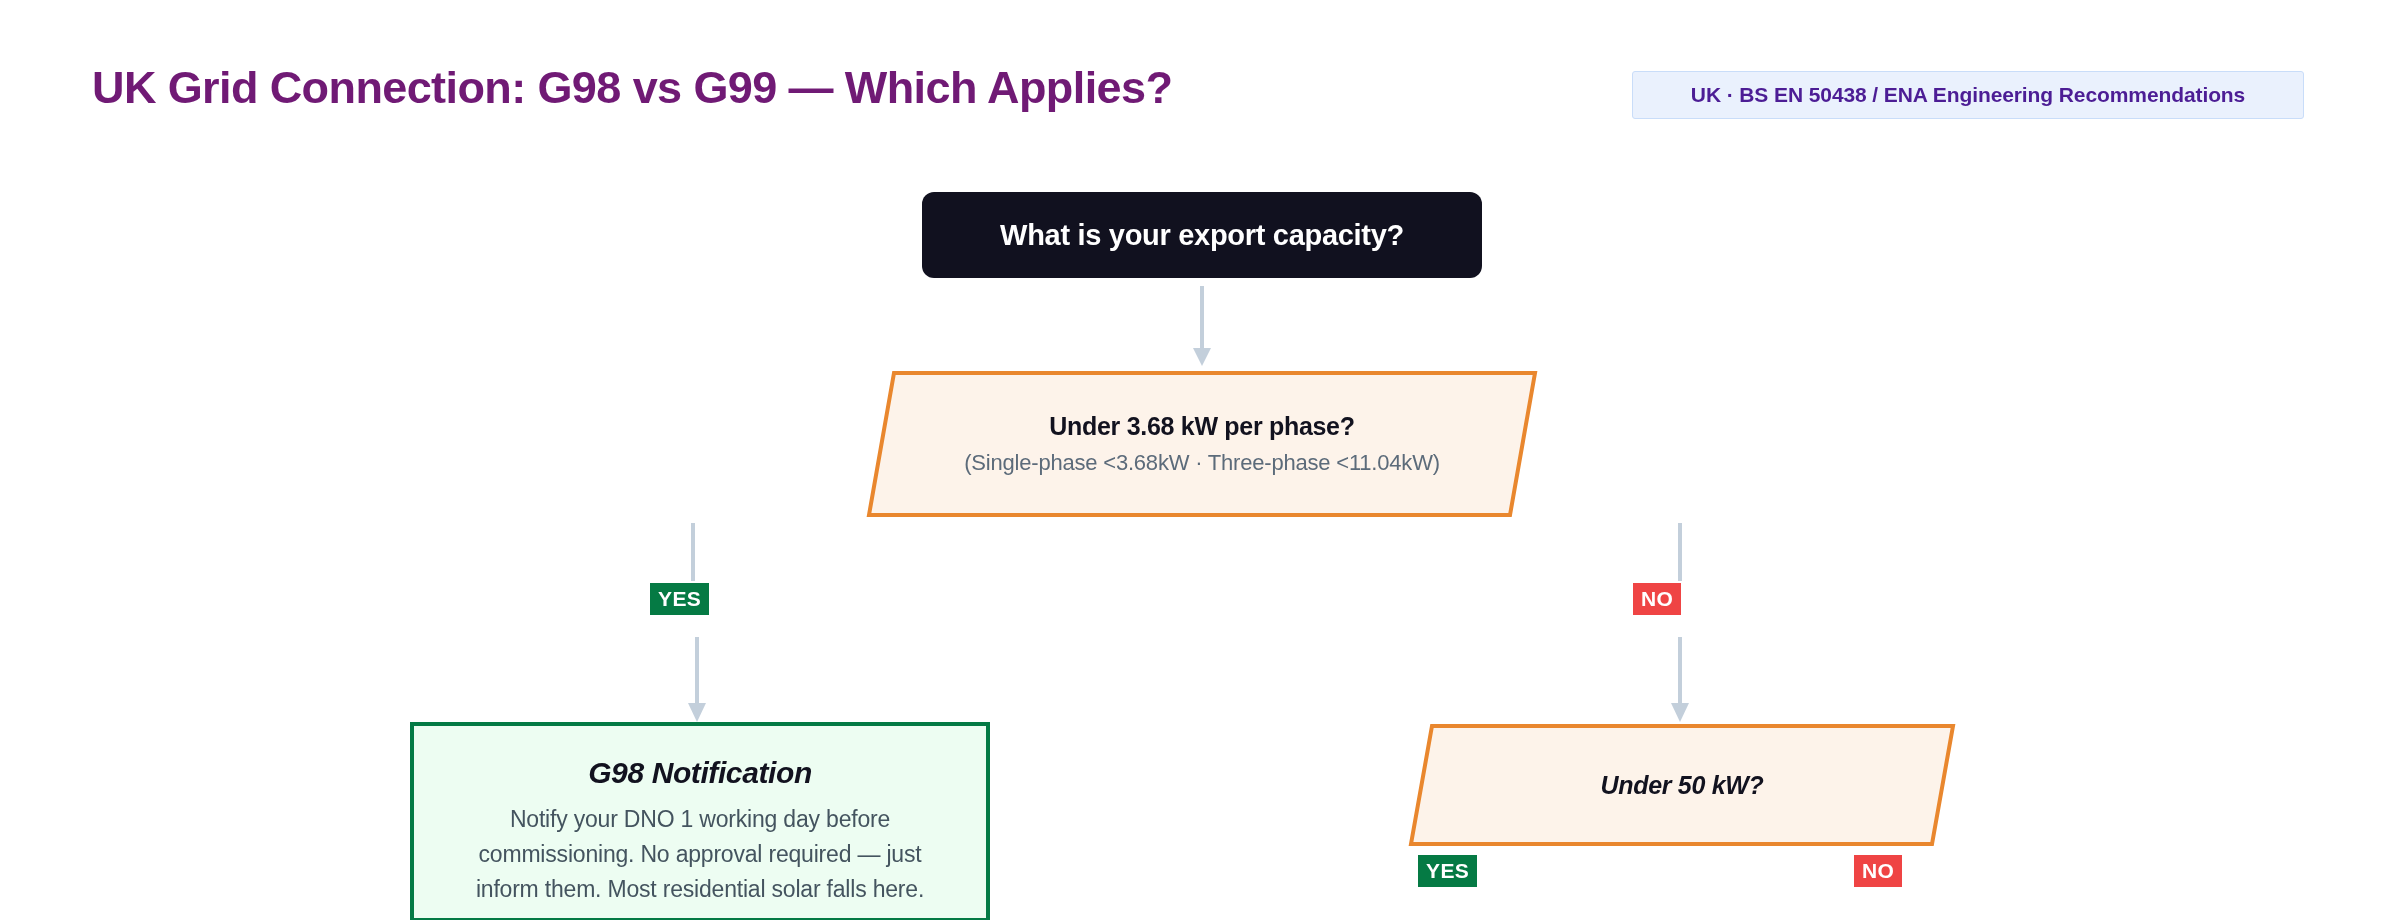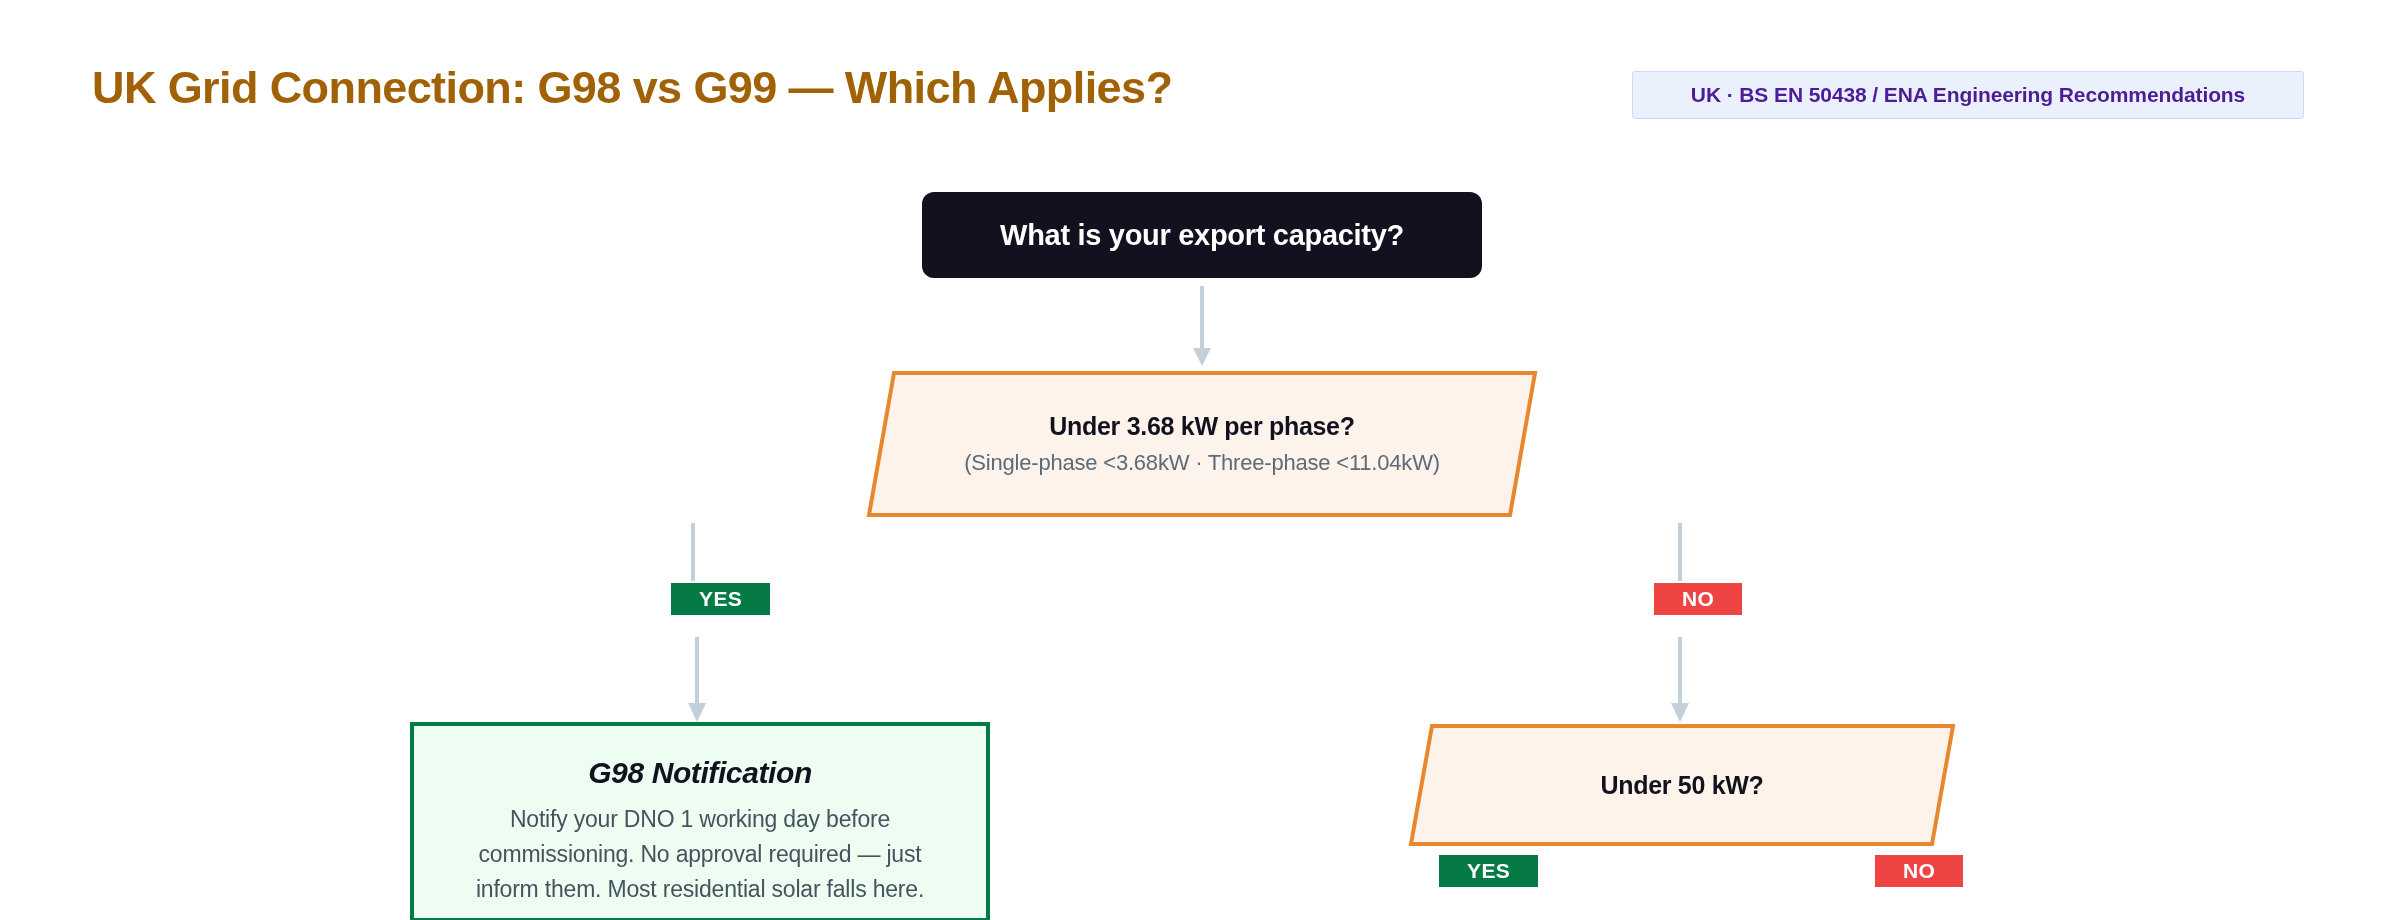--- a/index.html
+++ b/index.html
@@ -23,21 +23,21 @@
   }
 
   
   .page-title {
     position: absolute;
     left: 92px;
     top: 62px;
     font-size: 45px;
     font-weight: bold;
     letter-spacing: -0.6px;
-    color: #a16207;
+    color: #701a75;
     white-space: nowrap;
   }
 
   .standard-badge {
     position: absolute;
     left: 1632px;
     top: 71px;
     width: 672px;
     height: 48px;
     box-sizing: border-box;
@@ -105,21 +105,21 @@
   }
   .dec-sub {
     margin-top: 9px;
     font-size: 22px;
     color: #5c6b7a;
     letter-spacing: -0.2px;
     white-space: nowrap;
   }
 
   #decision-capacity { left: 866px; top: 370px; width: 672px; height: 148px; }
-  #decision-50kw     { left: 1408px; top: 723px; width: 548px; height: 124px; }
+  #decision-50kw     { left: 1408px; top: 723px; width: 548px; height: 124px; font-style: italic; }
 
   
   .result-card {
     position: absolute;
     box-sizing: border-box;
     background: #edfdf2;
     border: 4px solid #047a45;
     display: flex;
     flex-direction: column;
     align-items: center;
@@ -159,23 +159,22 @@
   .edge-label {
     position: absolute;
     box-sizing: border-box;
     display: flex;
     align-items: center;
     justify-content: center;
     color: #ffffff;
     font-size: 21px;
     font-weight: bold;
     letter-spacing: 0.4px;
-    padding: 0 28px;
+    padding: 0 8px;
     height: 32px;
-    margin-left: 21px;
   }
   .edge-label.yes { background: #057a44; }
   .edge-label.no  { background: #ef4444; }
 
   #label-yes-capacity { left: 650px;  top: 583px; }
   #label-no-capacity  { left: 1633px; top: 583px; }
   #label-yes-50kw     { left: 1418px; top: 855px; }
   #label-no-50kw      { left: 1854px; top: 855px; }
 </style>
 </head>

